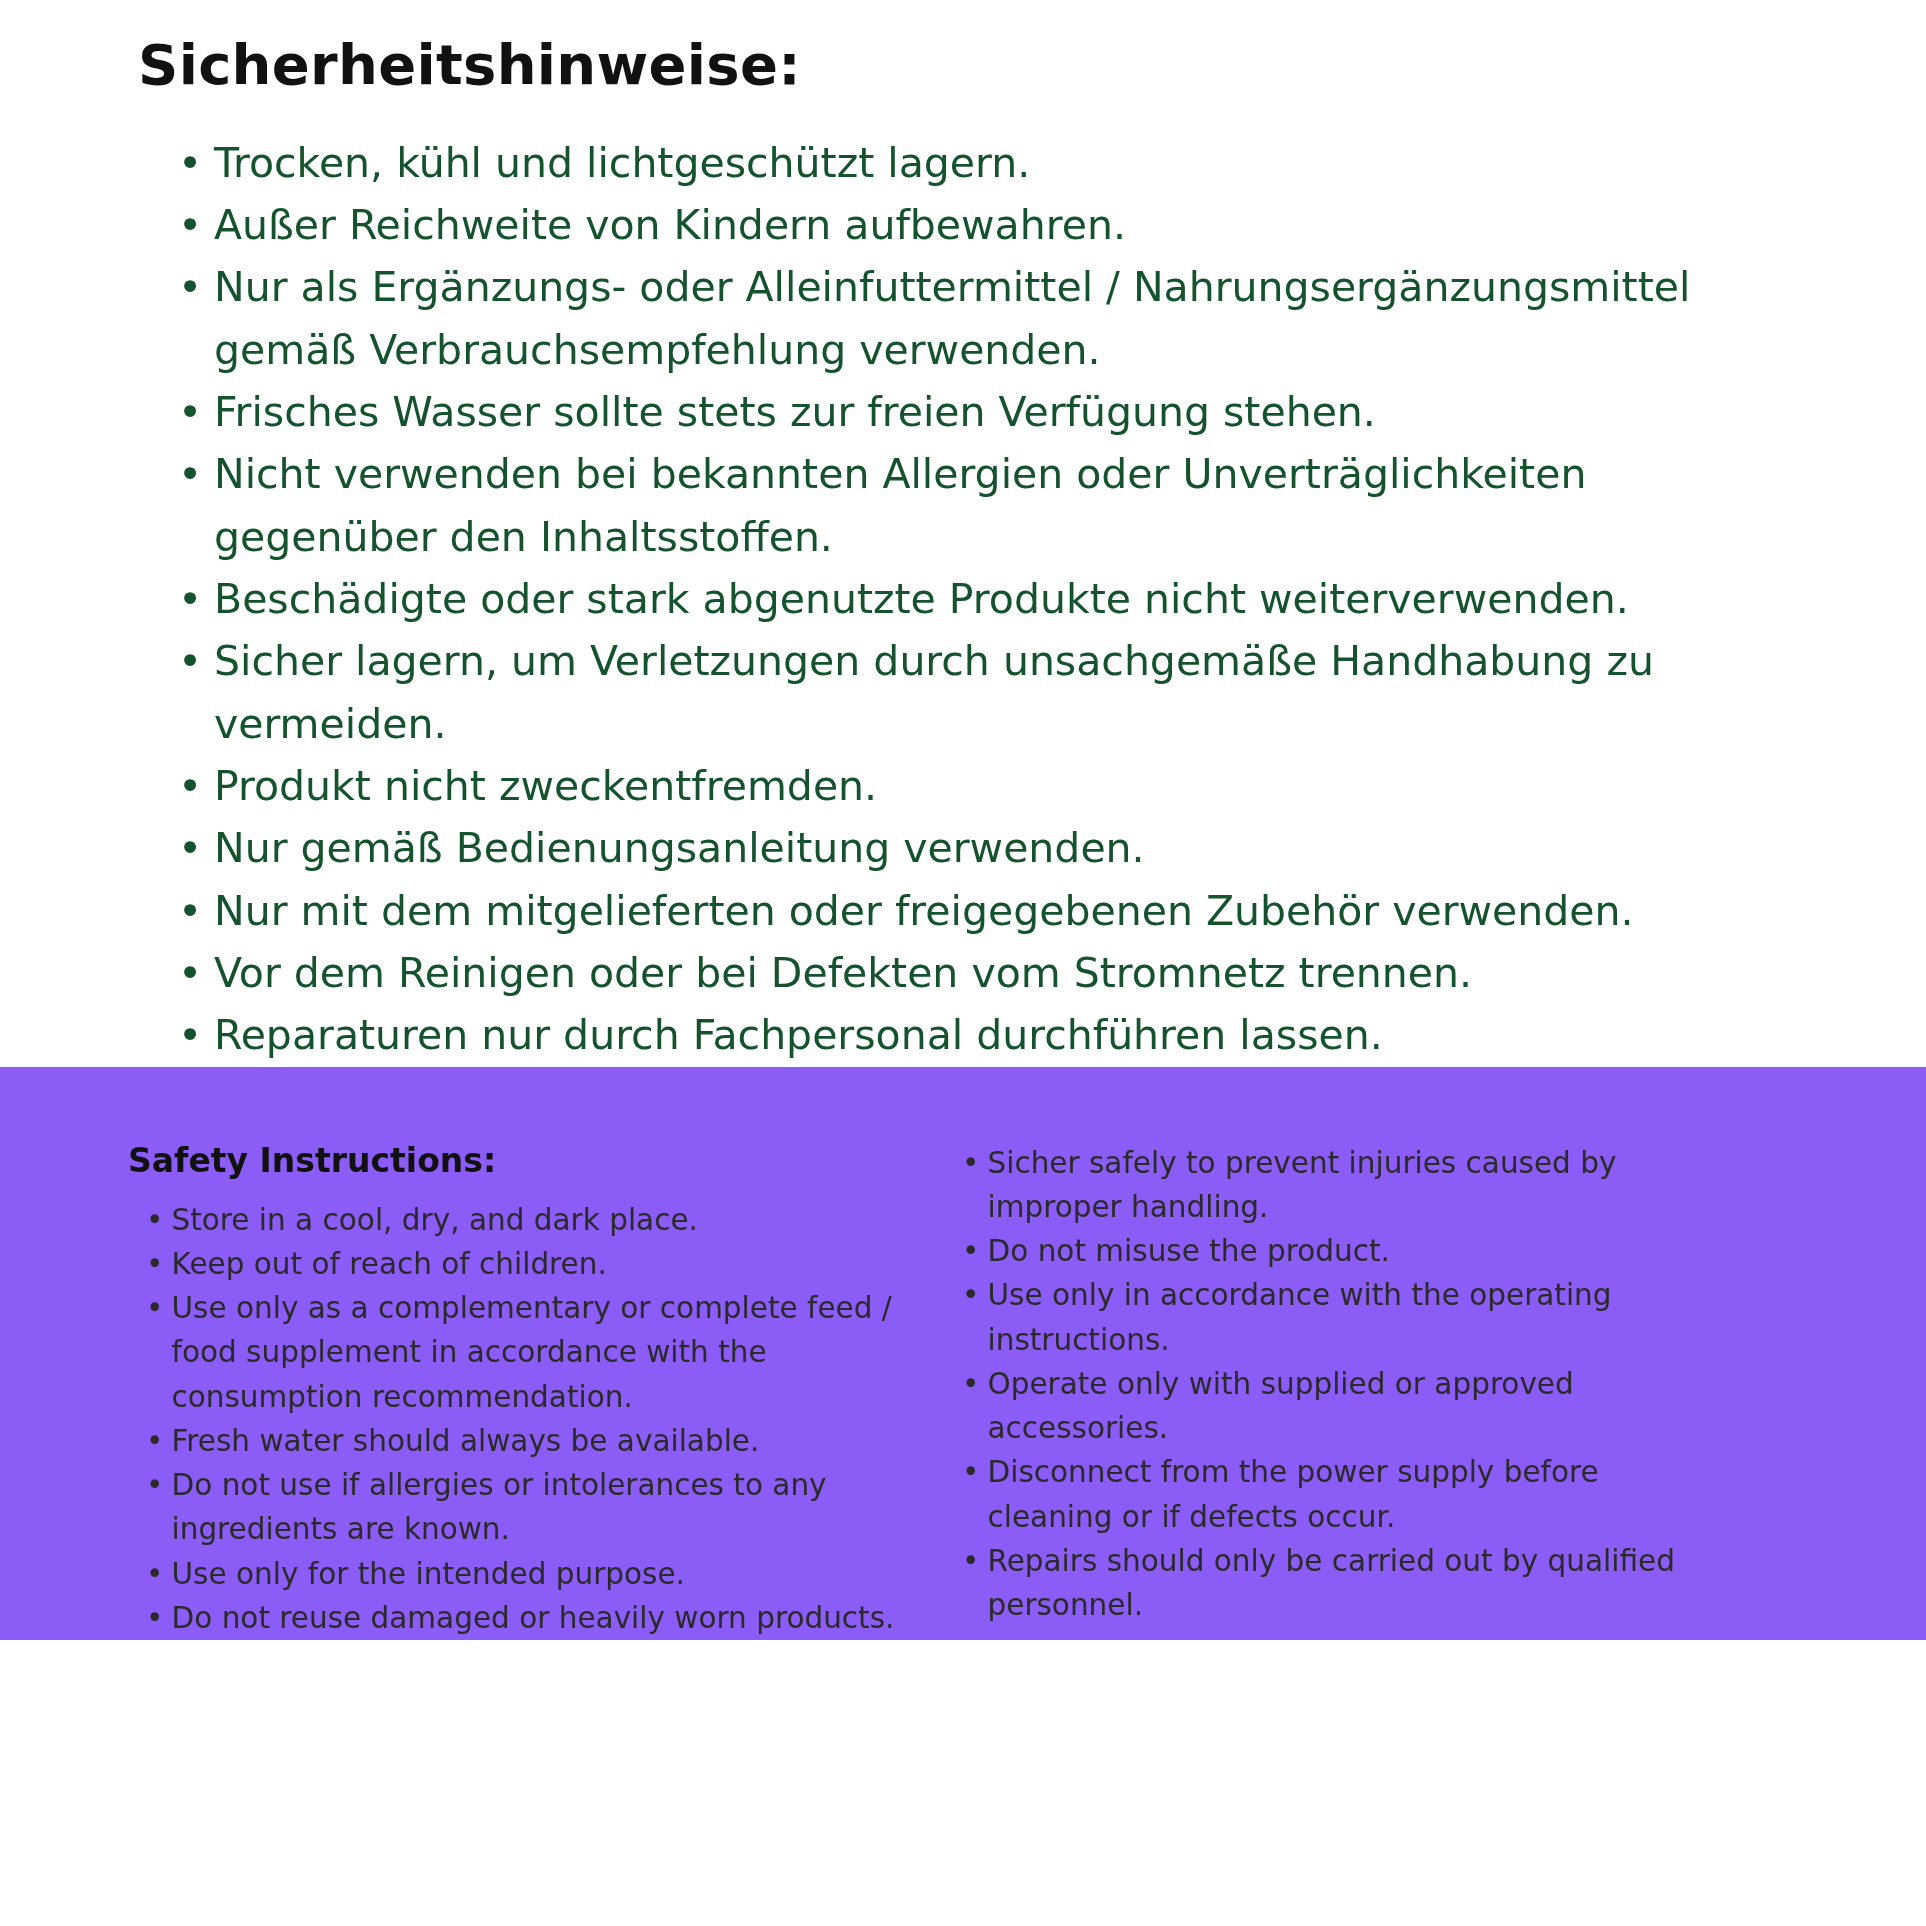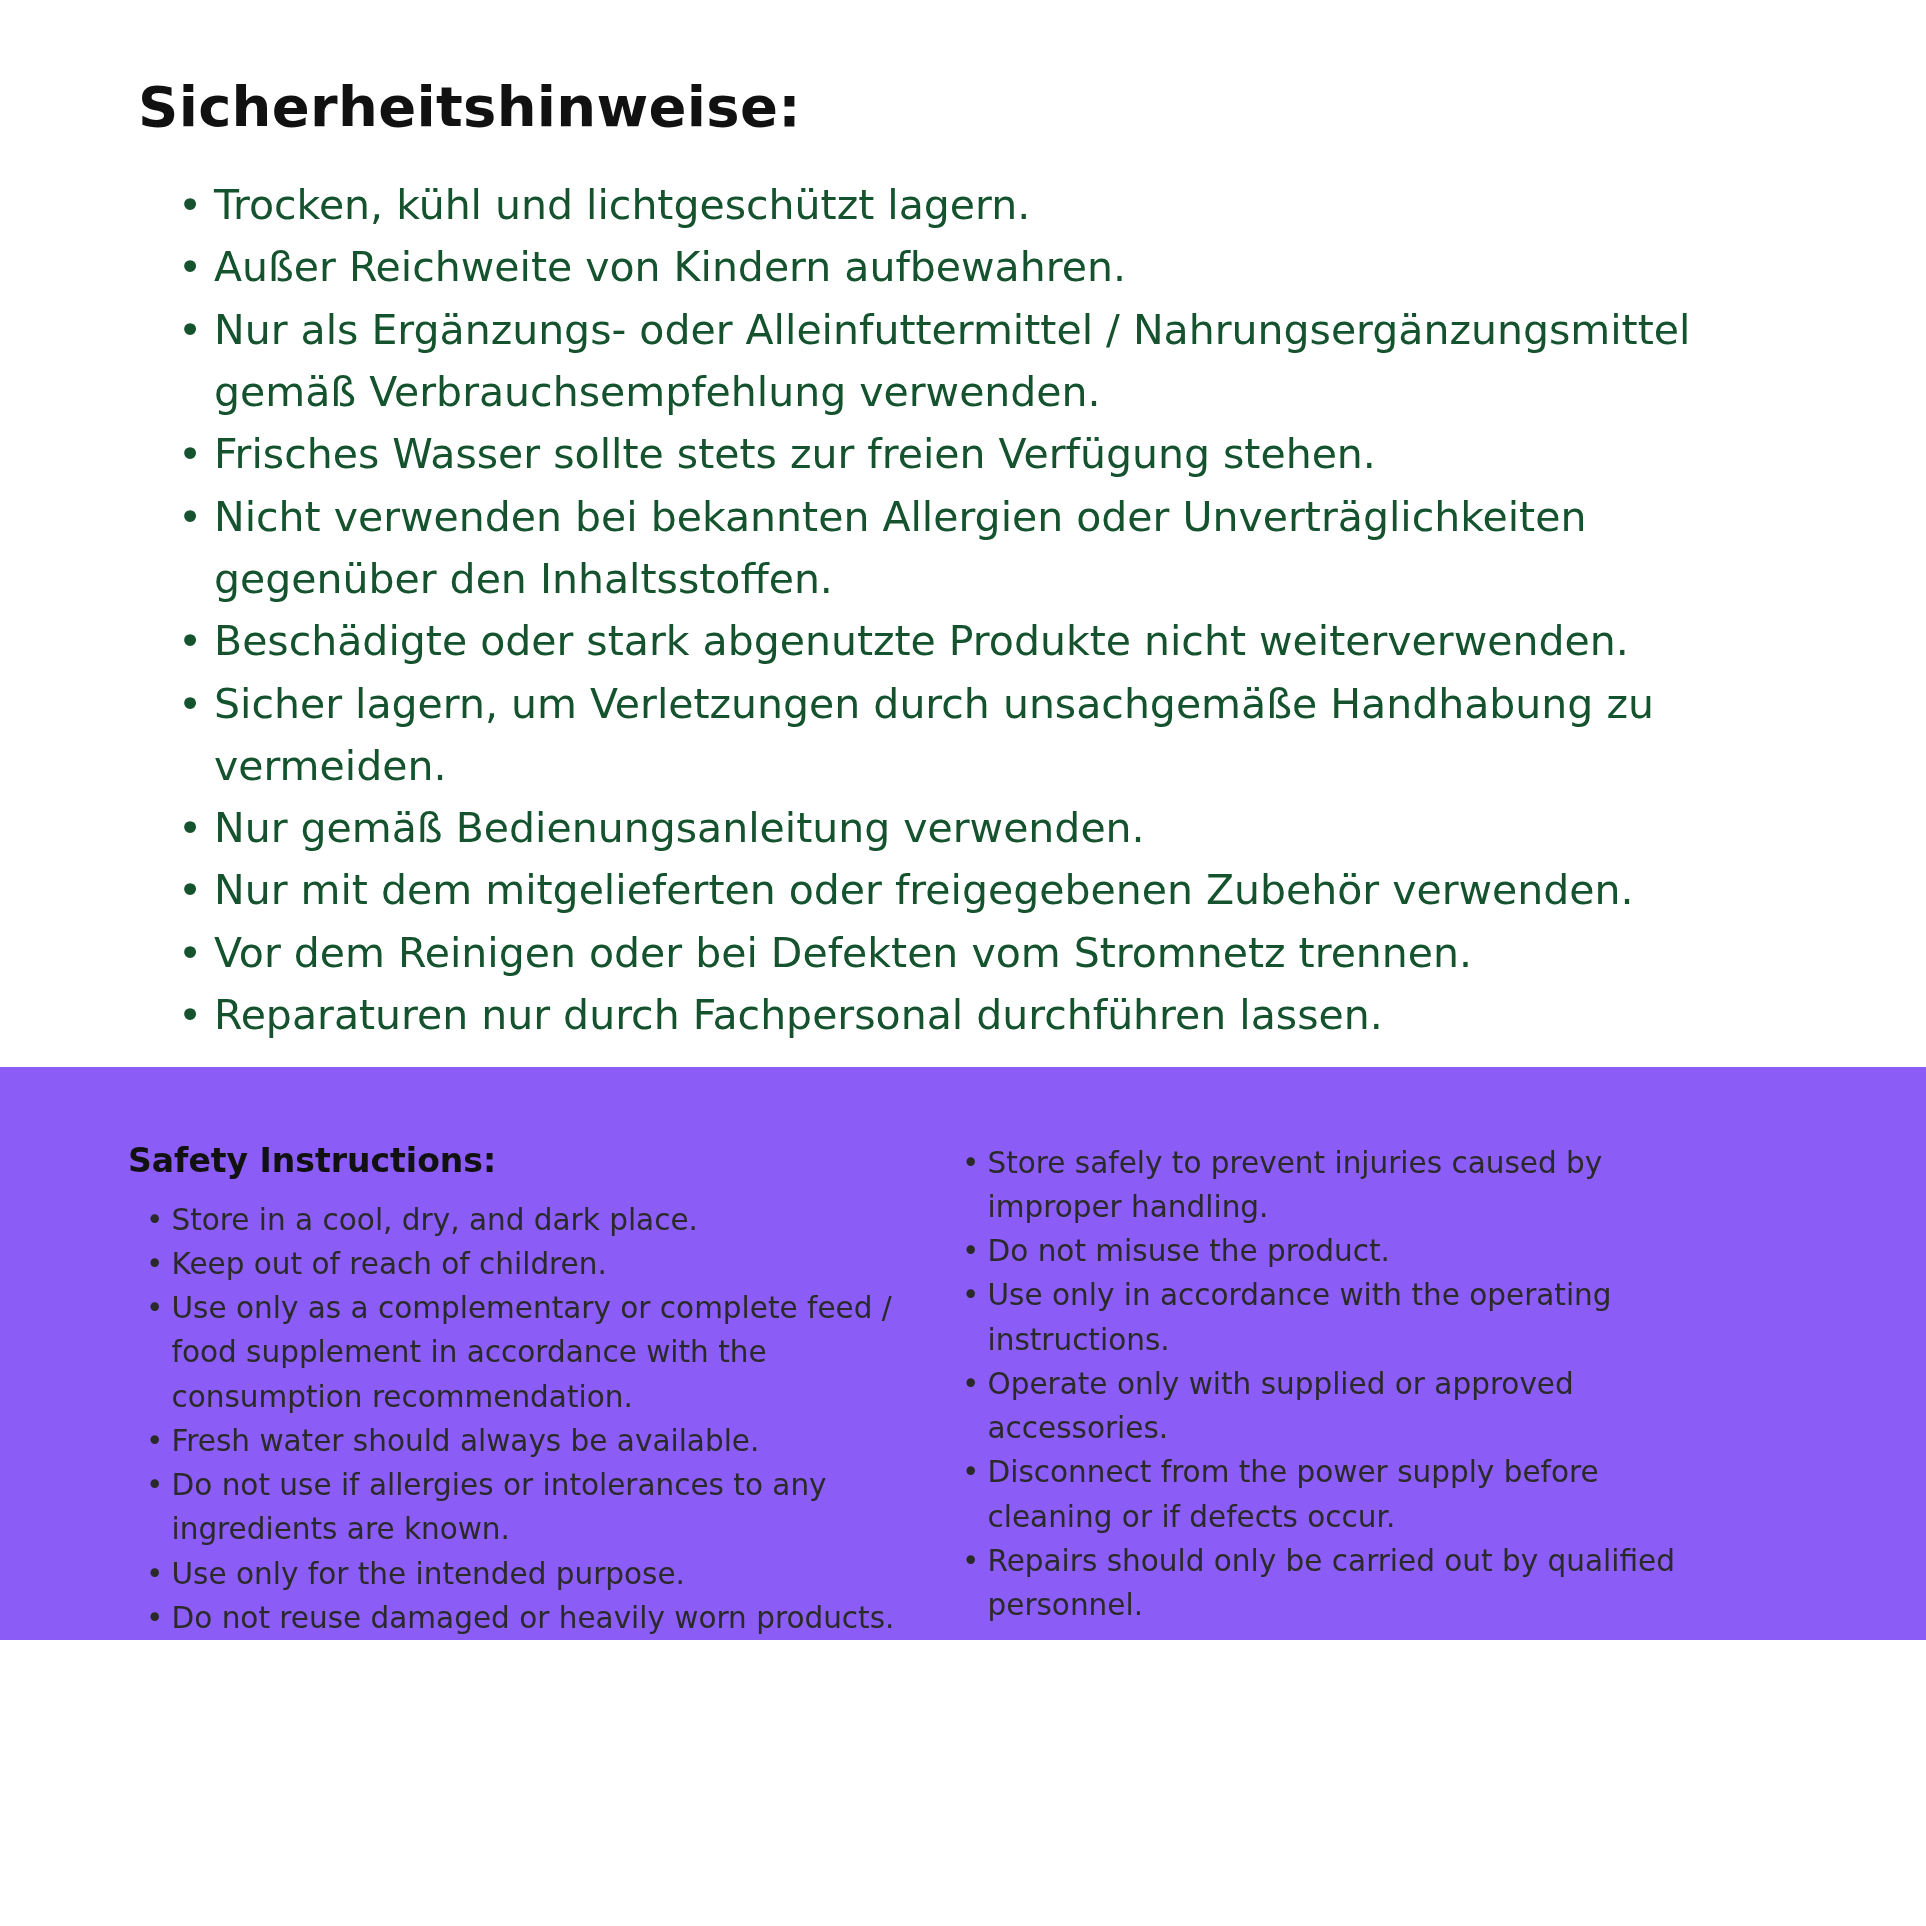--- a/index.html
+++ b/index.html
@@ -95,20 +95,21 @@
   <section class="german-section">
     <h1 class="german-title">Sicherheitshinweise:</h1>
     <ul class="german-list">
         <li>Trocken, kühl und lichtgeschützt lagern.</li>
         <li>Außer Reichweite von Kindern aufbewahren.</li>
         <li>Nur als Ergänzungs- oder Alleinfuttermittel / Nahrungsergänzungsmittel gemäß Verbrauchsempfehlung verwenden.</li>
         <li>Frisches Wasser sollte stets zur freien Verfügung stehen.</li>
         <li>Nicht verwenden bei bekannten Allergien oder Unverträglichkeiten gegenüber den Inhaltsstoffen.</li>
         <li>Beschädigte oder stark abgenutzte Produkte nicht weiterverwenden.</li>
         <li>Sicher lagern, um Verletzungen durch unsachgemäße Handhabung zu vermeiden.</li>
+        <li>Produkt nicht zweckentfremden.</li>
         <li>Nur gemäß Bedienungsanleitung verwenden.</li>
         <li>Nur mit dem mitgelieferten oder freigegebenen Zubehör verwenden.</li>
         <li>Vor dem Reinigen oder bei Defekten vom Stromnetz trennen.</li>
         <li>Reparaturen nur durch Fachpersonal durchführen lassen.</li>
       </ul>
   </section>
 
   <section class="english-section">
     <div class="english-col left">
       <h2 class="english-title">Safety Instructions:</h2>
@@ -117,21 +118,21 @@
           <li>Keep out of reach of children.</li>
           <li>Use only as a complementary or complete feed / food supplement in accordance with the consumption recommendation.</li>
           <li>Fresh water should always be available.</li>
           <li>Do not use if allergies or intolerances to any ingredients are known.</li>
           <li>Use only for the intended purpose.</li>
           <li>Do not reuse damaged or heavily worn products.</li>
         </ul>
     </div>
     <div class="english-col right">
       <ul class="english-list">
-          <li>Store safely to prevent injuries caused by improper handling.</li>
+          <li>Sicher safely to prevent injuries caused by improper handling.</li>
           <li>Do not misuse the product.</li>
           <li>Use only in accordance with the operating instructions.</li>
           <li>Operate only with supplied or approved accessories.</li>
           <li>Disconnect from the power supply before cleaning or if defects occur.</li>
           <li>Repairs should only be carried out by qualified personnel.</li>
         </ul>
     </div>
   </section>
 
 </div>

